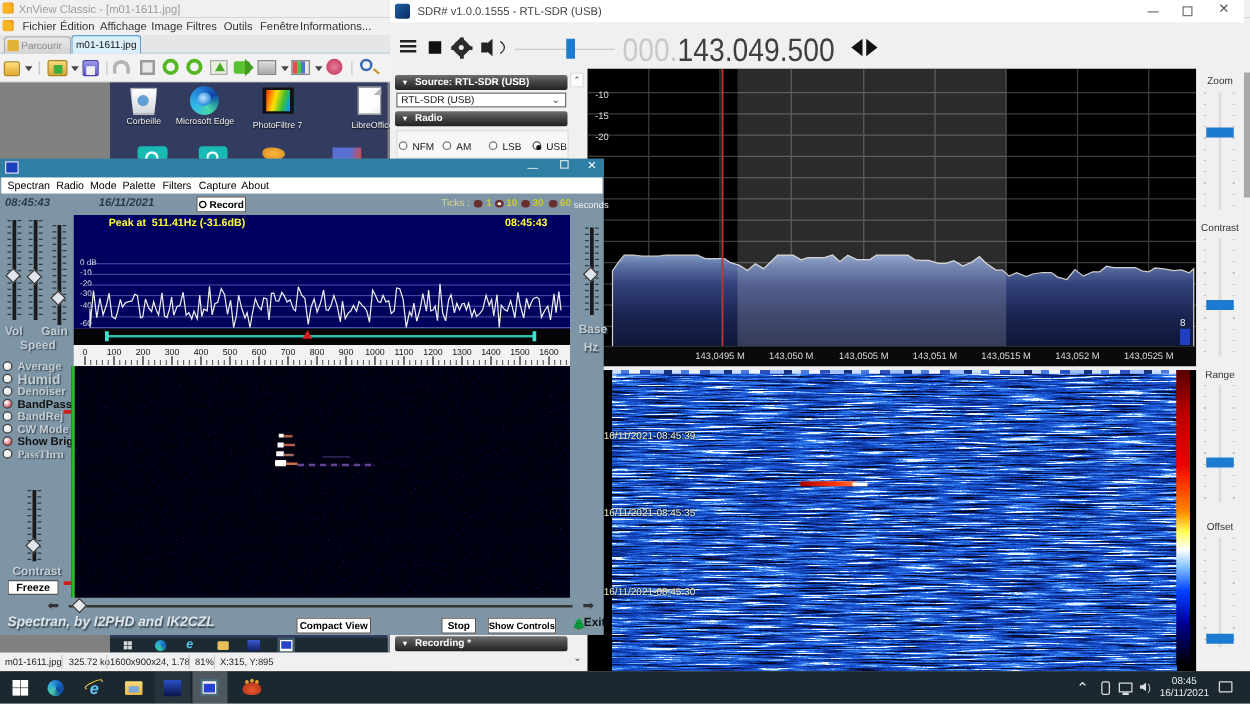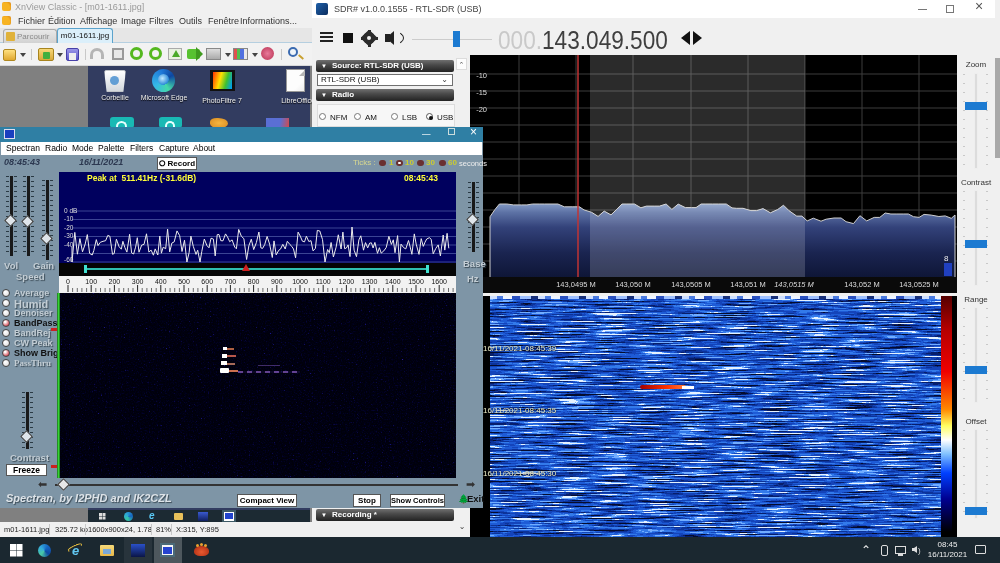--- a/index.html
+++ b/index.html
@@ -242,21 +242,21 @@
   <div class="abs" style="left:2px;top:50px;width:15px;text-align:right;color:#ddd;font-size:7.5px;">-20</div>
   <div class="abs" style="left:474px;top:199px;color:#eee;font-size:8px;">8</div>
   <div class="abs" style="left:474px;top:208px;width:8px;height:13px;background:#2040c0;"></div>
 </div>
 <div class="abs" id="spec-axis">
   <span style="position:absolute;left:29px;top:3px;width:40px;text-align:left;margin-top:21px;">143,049 M</span>
   <span style="position:absolute;left:86px;top:3px;width:40px;text-align:center;">143,0495 M</span>
   <span style="position:absolute;left:143px;top:3px;width:40px;text-align:center;">143,050 M</span>
   <span style="position:absolute;left:201px;top:3px;width:40px;text-align:center;">143,0505 M</span>
   <span style="position:absolute;left:258px;top:3px;width:40px;text-align:center;">143,051 M</span>
-  <span style="position:absolute;left:304px;top:3px;width:40px;text-align:center;font-style:italic;">143,0515 M</span>
+  <span style="position:absolute;left:315px;top:3px;width:40px;">143,0515 M</span>
   <span style="position:absolute;left:372px;top:3px;width:40px;text-align:center;">143,052 M</span>
   <span style="position:absolute;left:429px;top:3px;width:40px;text-align:center;">143,0525 M</span>
 </div>
 
 <div class="abs" id="wfall">
   <svg width="487" height="241" style="position:absolute;left:0;top:0;">
     <defs>
       <filter id="wnoise" x="0" y="0" width="100%" height="100%" color-interpolation-filters="sRGB">
         <feTurbulence type="fractalNoise" baseFrequency="0.025 0.75" numOctaves="4" seed="7" stitchTiles="stitch"></feTurbulence>
         <feColorMatrix type="matrix" values="2.0 0 0 0 -0.5  2.0 0 0 0 -0.5  2.0 0 0 0 -0.5  0 0 0 0 1"></feColorMatrix>
@@ -449,21 +449,21 @@
         <div class="abs embl" style="left:14px;top:161px;font-size:9px;">Average</div>
         <div class="abs" style="left:2px;top:172px;width:8px;height:8px;border-radius:50%;background:radial-gradient(circle at 35% 30%,#fff 10%,#d8d8d8);border:0.5px solid #444;"></div>
         <div class="abs embl" style="left:14px;top:171px;font-size:11px;">Humid</div>
         <div class="abs" style="left:2px;top:182px;width:8px;height:8px;border-radius:50%;background:radial-gradient(circle at 35% 30%,#fff 10%,#d8d8d8);border:0.5px solid #444;"></div>
         <div class="abs embl" style="left:14px;top:181px;font-size:9px;">Denoiser</div>
         <div class="abs" style="left:2px;top:192px;width:8px;height:8px;border-radius:50%;background:radial-gradient(circle at 35% 30%,#fff 10%,#cc1020);border:0.5px solid #444;"></div>
         <div class="abs " style="left:14px;top:191px;font-size:9px;color:#111;font-weight:bold;">BandPass</div>
         <div class="abs" style="left:2px;top:202px;width:8px;height:8px;border-radius:50%;background:radial-gradient(circle at 35% 30%,#fff 10%,#d8d8d8);border:0.5px solid #444;"></div>
         <div class="abs embl" style="left:14px;top:201px;font-size:9px;">BandRej</div>
         <div class="abs" style="left:2px;top:212px;width:8px;height:8px;border-radius:50%;background:radial-gradient(circle at 35% 30%,#fff 10%,#d8d8d8);border:0.5px solid #444;"></div>
-        <div class="abs embl" style="left:14px;top:211px;font-size:9px;">CW Peak</div>
+        <div class="abs embl" style="left:14px;top:211px;font-size:9px;">CW Mode</div>
         <div class="abs" style="left:2px;top:222px;width:8px;height:8px;border-radius:50%;background:radial-gradient(circle at 35% 30%,#fff 10%,#cc1020);border:0.5px solid #444;"></div>
         <div class="abs " style="left:14px;top:221px;font-size:9px;color:#111;font-weight:bold;">Show Brig</div>
         <div class="abs" style="left:2px;top:232px;width:8px;height:8px;border-radius:50%;background:radial-gradient(circle at 35% 30%,#fff 10%,#d8d8d8);border:0.5px solid #444;"></div>
         <div class="abs embl" style="left:14px;top:231px;font-size:9px;font-family:Liberation Serif, serif;">PassThru</div>
         <div class="abs" style="left:26px;top:265px;width:2.5px;height:57px;background:#1a1a1a;"></div>
         <div class="abs" style="left:22px;top:265px;width:3px;height:1px;background:#2a3a44;"></div>
         <div class="abs" style="left:29.5px;top:265px;width:3px;height:1px;background:#2a3a44;"></div>
         <div class="abs" style="left:22px;top:270px;width:3px;height:1px;background:#2a3a44;"></div>
         <div class="abs" style="left:29.5px;top:270px;width:3px;height:1px;background:#2a3a44;"></div>
         <div class="abs" style="left:22px;top:275px;width:3px;height:1px;background:#2a3a44;"></div>

